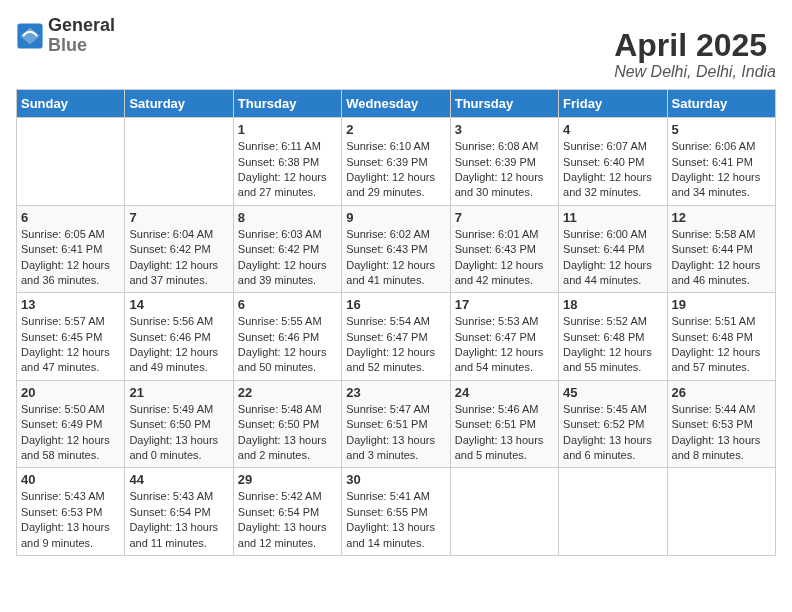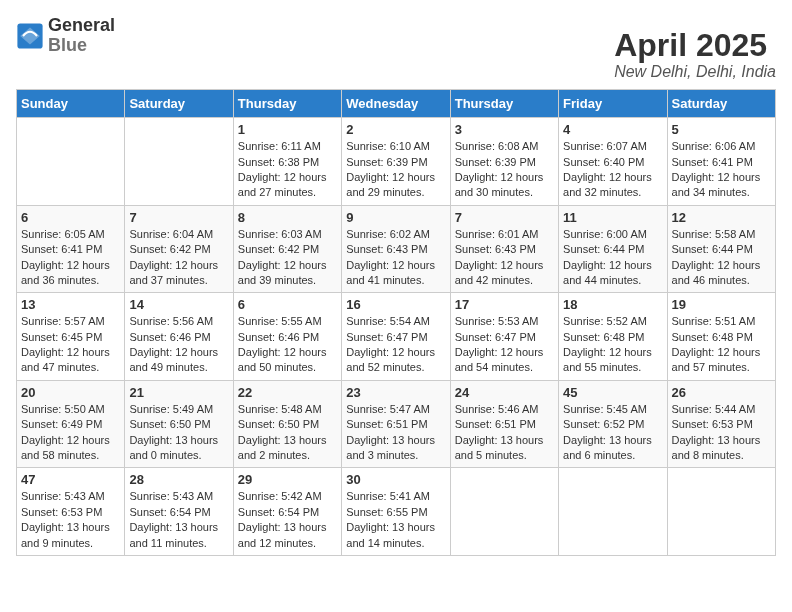--- a/index.html
+++ b/index.html
@@ -234,25 +234,25 @@
           <span class="day-num">45</span>
           <div class="day-info">Sunrise: 5:45 AM<br>Sunset: 6:52 PM<br>Daylight: 13 hours and 6 minutes.</div>
         </td>
         <td>
           <span class="day-num">26</span>
           <div class="day-info">Sunrise: 5:44 AM<br>Sunset: 6:53 PM<br>Daylight: 13 hours and 8 minutes.</div>
         </td>
       </tr>
       <tr>
         <td>
-          <span class="day-num">47</span>
+          <span class="day-num">40</span>
           <div class="day-info">Sunrise: 5:43 AM<br>Sunset: 6:53 PM<br>Daylight: 13 hours and 9 minutes.</div>
         </td>
         <td>
-          <span class="day-num">28</span>
+          <span class="day-num">44</span>
           <div class="day-info">Sunrise: 5:43 AM<br>Sunset: 6:54 PM<br>Daylight: 13 hours and 11 minutes.</div>
         </td>
         <td>
           <span class="day-num">29</span>
           <div class="day-info">Sunrise: 5:42 AM<br>Sunset: 6:54 PM<br>Daylight: 13 hours and 12 minutes.</div>
         </td>
         <td>
           <span class="day-num">30</span>
           <div class="day-info">Sunrise: 5:41 AM<br>Sunset: 6:55 PM<br>Daylight: 13 hours and 14 minutes.</div>
         </td>

